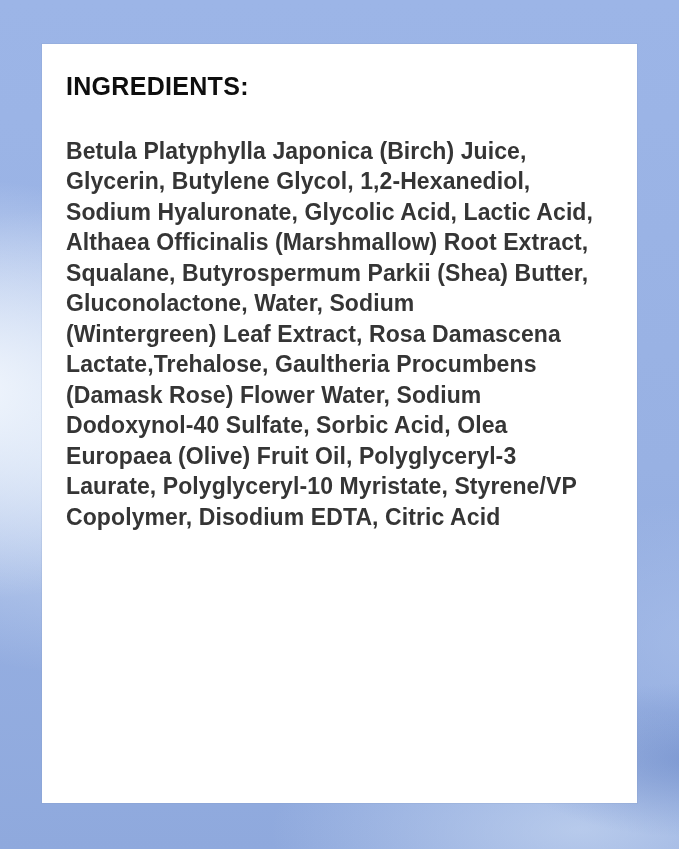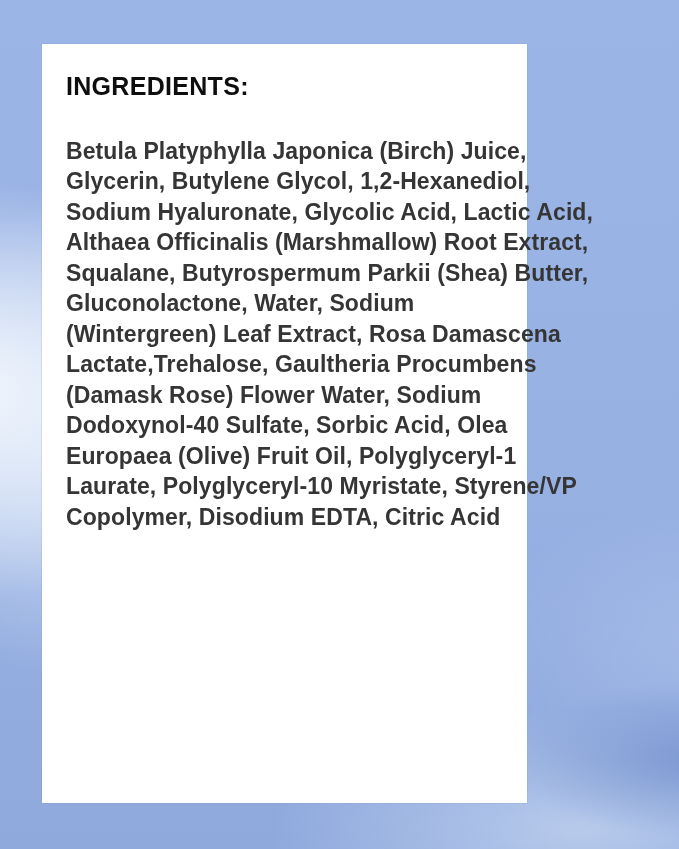--- a/index.html
+++ b/index.html
@@ -18,21 +18,21 @@
       radial-gradient(520px 330px at 120px 440px, rgba(223,234,249,0.85), rgba(223,234,249,0) 72%),
       radial-gradient(260px 110px at 690px 760px, rgba(105,135,199,0.60), rgba(105,135,199,0) 70%),
       radial-gradient(430px 170px at 580px 830px, rgba(216,229,247,0.55), rgba(216,229,247,0) 72%),
       radial-gradient(300px 200px at 700px 640px, rgba(180,200,238,0.45), rgba(180,200,238,0) 70%),
       linear-gradient(180deg, #9cb5e7 0%, #98b1e3 55%, #8fa9dd 100%);
   }
   .card {
     position: absolute;
     left: 42px;
     top: 44px;
-    width: 485px;
+    width: 595px;
     height: 759px;
     background: #ffffff;
     box-shadow: 0 0 0 1px rgba(130, 150, 190, 0.18);
     box-sizing: border-box;
     padding: 28px 24px 0 24px;
   }
   .heading {
     margin: 0 0 34px 0;
     font-size: 25px;
     line-height: 1.18;
@@ -63,17 +63,17 @@
     <div class="ingredient-line">Betula Platyphylla Japonica (Birch) Juice,</div>
     <div class="ingredient-line">Glycerin, Butylene Glycol, 1,2-Hexanediol,</div>
     <div class="ingredient-line">Sodium Hyaluronate, Glycolic Acid, Lactic Acid,</div>
     <div class="ingredient-line">Althaea Officinalis (Marshmallow) Root Extract,</div>
     <div class="ingredient-line">Squalane, Butyrospermum Parkii (Shea) Butter,</div>
     <div class="ingredient-line">Gluconolactone, Water, Sodium</div>
     <div class="ingredient-line">(Wintergreen) Leaf Extract, Rosa Damascena</div>
     <div class="ingredient-line">Lactate,Trehalose, Gaultheria Procumbens</div>
     <div class="ingredient-line">(Damask Rose) Flower Water, Sodium</div>
     <div class="ingredient-line">Dodoxynol-40 Sulfate, Sorbic Acid, Olea</div>
-    <div class="ingredient-line">Europaea (Olive) Fruit Oil, Polyglyceryl-1</div>
+    <div class="ingredient-line">Europaea (Olive) Fruit Oil, Polyglyceryl-3</div>
     <div class="ingredient-line">Laurate, Polyglyceryl-10 Myristate, Styrene/VP</div>
     <div class="ingredient-line">Copolymer, Disodium EDTA, Citric Acid</div>
   </div>
 </div>
 
 </body></html>

